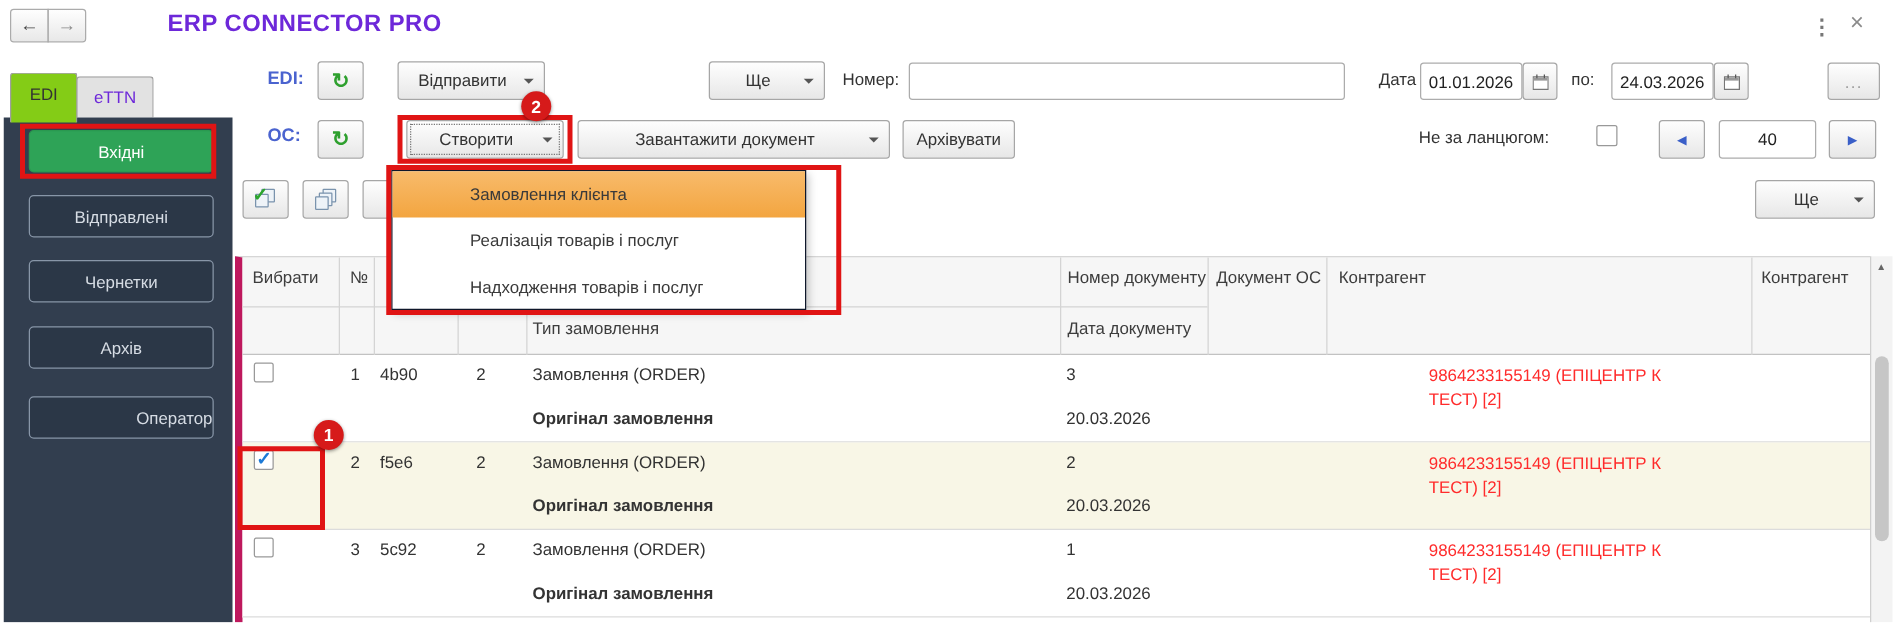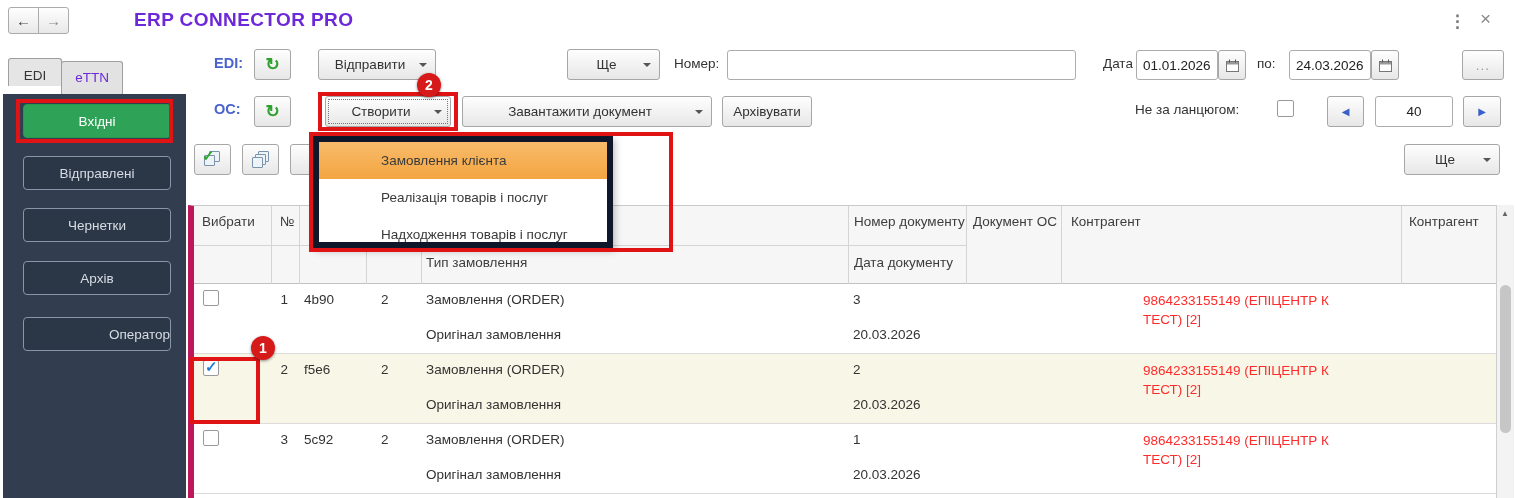--- a/index.html
+++ b/index.html
@@ -12,21 +12,21 @@
         display:flex;align-items:center;justify-content:center;font-size:15px;font-weight:bold;}
   .navb.back{left:8px;border-radius:3px 0 0 3px;color:#444;}
   .navb.fwd{left:38px;border-radius:0 3px 3px 0;color:#8a8a8a;}
   .title{position:absolute;left:134px;top:9px;font-size:19px;font-weight:bold;color:#6d28d9;letter-spacing:.4px;}
   .kebab{position:absolute;left:1449px;top:11px;font-size:17px;color:#777;font-weight:bold;}
   .closew{position:absolute;left:1480px;top:8px;font-size:19px;color:#8a8a8a;}
 
   
   .tab{position:absolute;box-sizing:border-box;text-align:center;
        border-radius:3px 3px 0 0;border:1px solid #9f9f9f;border-bottom:none;}
-  .tab.active{left:8px;top:58px;width:54px;height:28px;background:#e5e5e5;line-height:34px;z-index:2;color:#333;}
+  .tab.active{left:8px;top:58px;width:54px;height:40px;background:#84cc16;line-height:34px;z-index:2;color:#333;}
   .tab.idle{left:61px;top:61px;width:62px;height:33px;background:#e2e2e2;line-height:31px;color:#6d28d9;}
   .sidepanel{position:absolute;left:3px;top:94px;width:183px;height:404px;background:#323e4f;}
   .sidebtn{position:absolute;left:20px;width:148px;height:34px;box-sizing:border-box;
            background:#2b3747;border:1px solid #8896a8;border-radius:4px;color:#d6dce4;
            display:flex;align-items:center;justify-content:center;font-size:13.5px;}
   .sidebtn.green{background:#2ea357;border-color:#2a9950;color:#fff;}
 
   
   .btn{position:absolute;box-sizing:border-box;background:linear-gradient(#fefefe,#e7e7e7);
        border:1px solid #a6a6a6;border-radius:3px;color:#333;font-size:13.5px;
@@ -45,22 +45,22 @@
       font-weight:bold;font-size:15px;}
   .bluetri{color:#3a5fc8;font-size:10px;}
   .dots-btn{color:#9a9a9a;letter-spacing:1px;}
 
   
   .stk{position:relative;width:19px;height:17px;display:inline-block;}
   .sq{position:absolute;width:11px;height:11px;border:1px solid #7a93ad;background:#eef3f8;border-radius:1px;box-sizing:border-box;}
   .chk{position:absolute;left:-1px;top:-4px;color:#2ca52c;font-weight:bold;font-size:15px;}
 
   
-  .menu{position:absolute;left:313px;top:136px;width:300px;height:112px;background:#fff;
-        z-index:55;box-shadow:2px 3px 7px rgba(0,0,0,.25);border:6px solid #0f172a;box-sizing:border-box;}
+  .menu{position:absolute;left:313px;top:136px;width:332px;height:112px;background:#fff;
+        z-index:55;box-shadow:2px 3px 7px rgba(0,0,0,.25);border:1px solid #0f172a;box-sizing:border-box;}
   .menu-item{height:37px;line-height:37px;padding-left:62px;font-size:13.5px;color:#3a3a3a;}
   .menu-item.hl{background:linear-gradient(#f8bb6b,#f3a540);}
 
   
   .redbox{position:absolute;border:4px solid #e01414;box-sizing:border-box;z-index:60;pointer-events:none;}
   .badge{position:absolute;width:24px;height:24px;border-radius:50%;background:#d61a1a;color:#fff;
          font-weight:bold;font-size:14px;display:flex;align-items:center;justify-content:center;
          z-index:70;box-shadow:0 1px 3px rgba(0,0,0,.45);}
 
   
@@ -71,21 +71,21 @@
   .hvb{position:absolute;top:0;width:1px;height:78px;background:#d4d4d4;}
   .hdiv{position:absolute;left:0;top:39px;width:772px;height:1px;background:#d4d4d4;}
   .hlbl{position:absolute;white-space:nowrap;}
   .row{position:absolute;left:0;width:100%;height:70px;border-bottom:1px solid #dcdcdc;box-sizing:border-box;background:#fff;}
   .row.sel{background:#f8f6e6;}
   .row span{position:absolute;white-space:nowrap;}
   .c-num{left:66px;width:28px;text-align:right;top:8px;}
   .c-id{left:110px;top:8px;}
   .c-ver{left:187px;top:8px;}
   .c-type{left:232px;top:8px;}
-  .c-type2{left:232px;top:43px;}
+  .c-type2{left:232px;top:43px;font-weight:bold;}
   .c-dnum{left:659px;top:8px;}
   .c-ddate{left:659px;top:43px;}
   .c-contra{left:949px;top:7px;width:212px;color:#ff2b2b;line-height:19px;white-space:normal !important;}
   .scroll{position:absolute;left:1496px;top:205px;width:18px;height:293px;background:#f3f3f3;
           border-left:1px solid #cfcfcf;box-sizing:border-box;}
   .sarrow{position:absolute;left:4px;top:4px;font-size:8px;color:#666;}
   .sthumb{position:absolute;left:3px;top:80px;width:11px;height:148px;background:#c6c6c6;border-radius:6px;}
   .clip2{position:absolute;left:1215px;top:8px;width:84px;overflow:hidden;white-space:nowrap;}
 </style>
 </head>

